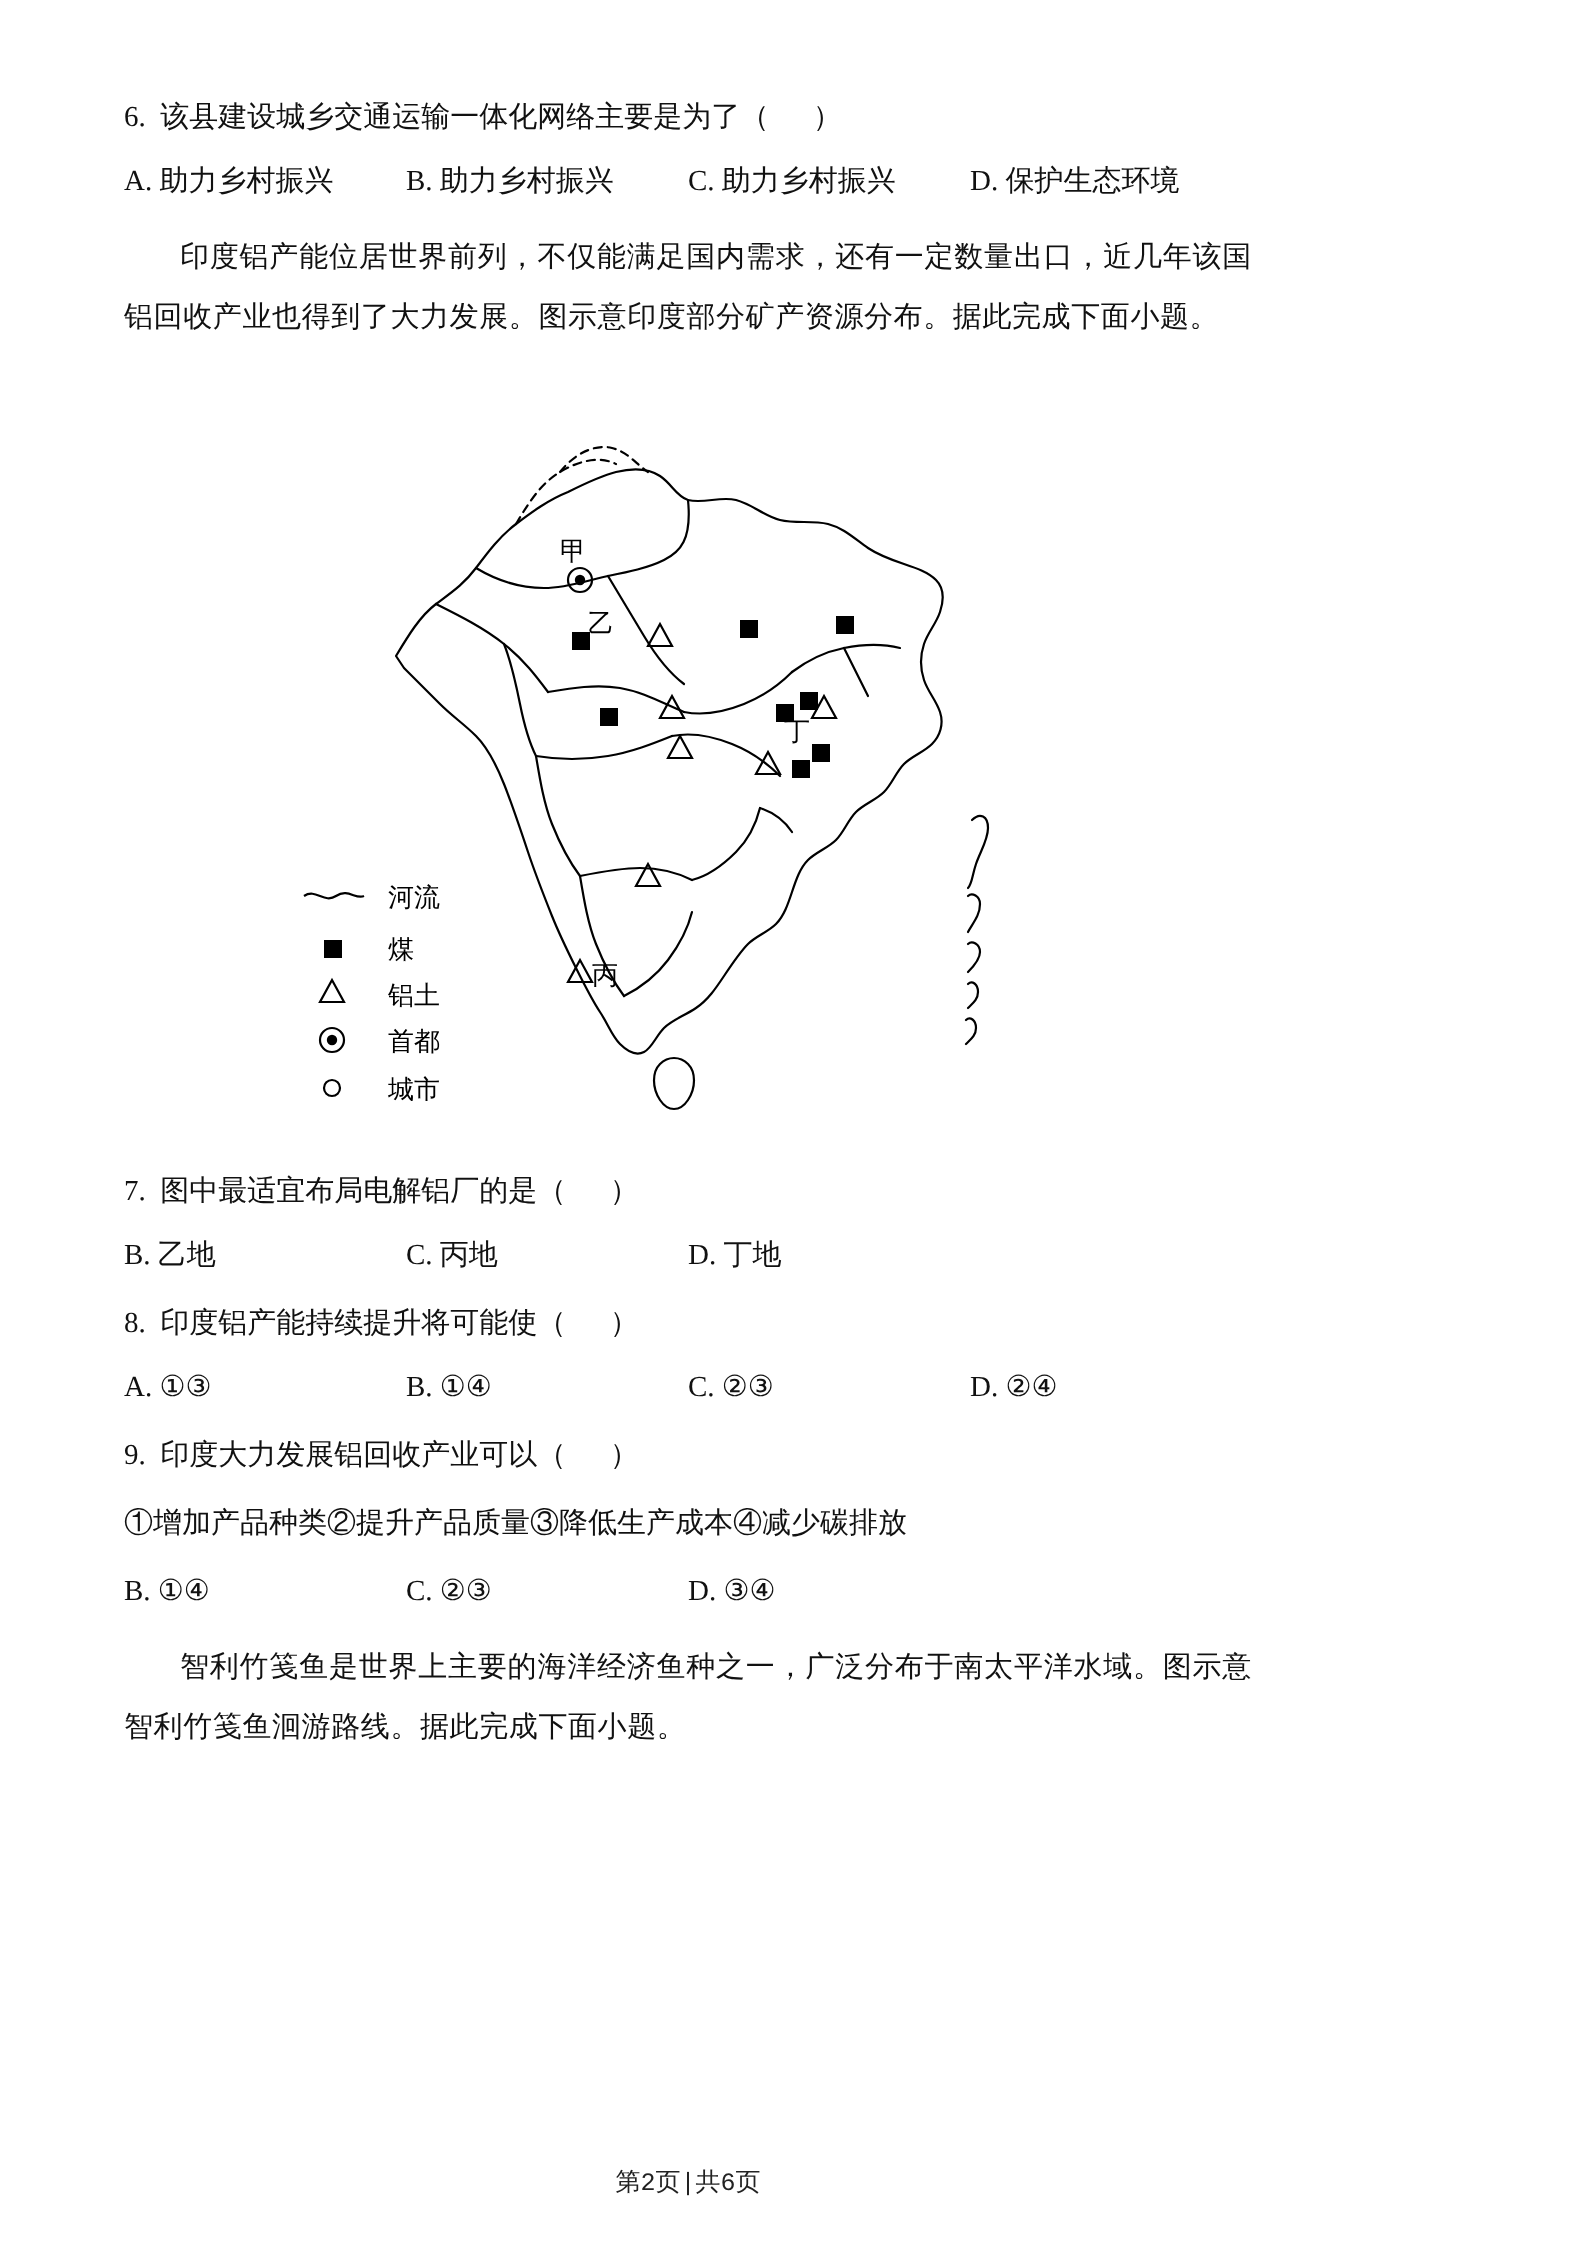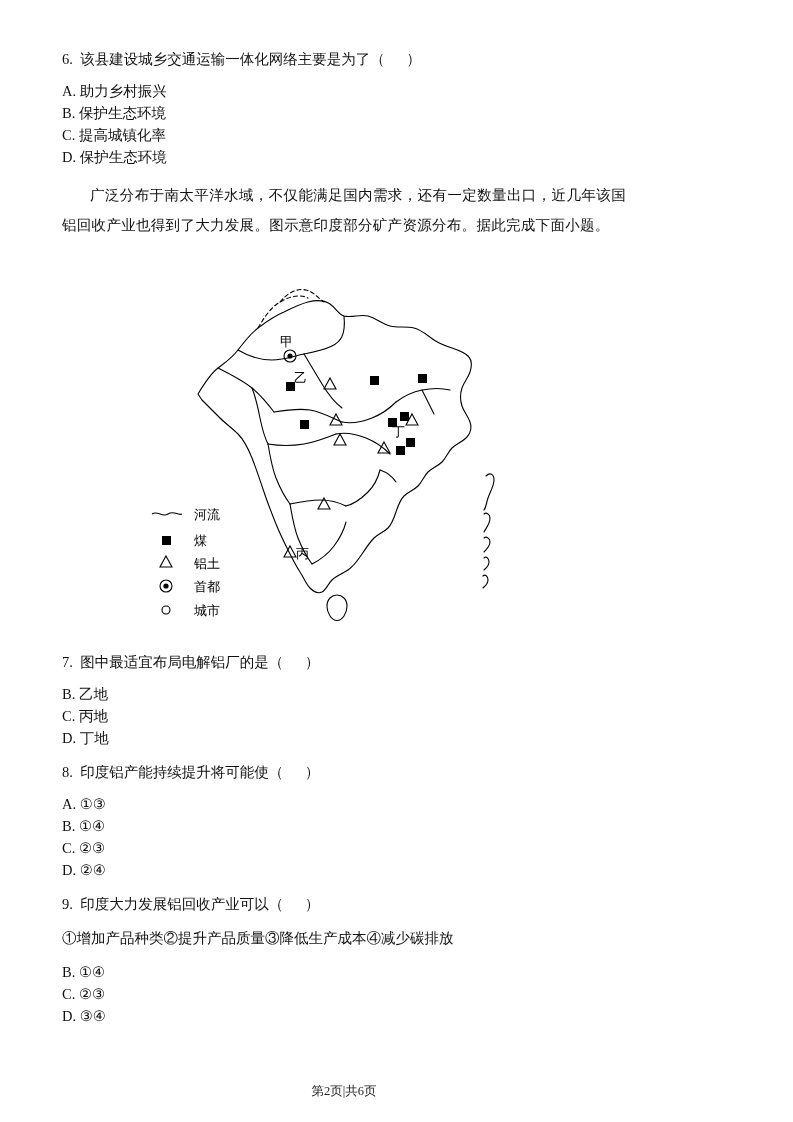--- a/index.html
+++ b/index.html
@@ -26,21 +26,20 @@
     font-size: 14.5px;
     line-height: 22px;
     margin: 0 0 10px 0;
     white-space: pre-wrap;
   }
   .opts {
     display: flex;
     font-size: 14.5px;
     line-height: 22px;
     margin: 0 0 12px 0;
-    flex-direction: column;
   }
   .opts .opt {
     white-space: nowrap;
   }
   .opts.four .opt { width: 25%; }
   .para {
     font-size: 14.5px;
     line-height: 30px;
     margin: 0 0 6px 0;
     text-indent: 28px;
@@ -62,38 +61,38 @@
     margin: 0 auto;
   }
   .footer {
     position: absolute;
     left: 0;
     right: 0;
     bottom: 22px;
     text-align: center;
     font-size: 12.5px;
     color: #222;
-    font-family: Liberation Serif, serif;
+    font-family: Liberation Mono, monospace;
   }
 </style>
 </head>
 <body>
 
 <div class="page">
 
   <p class="q-line">6.  该县建设城乡交通运输一体化网络主要是为了（      ）</p>
 
   <div class="opts four">
     <span class="opt">A.  助力乡村振兴</span>
-    <span class="opt">B.  保护生态环境</span>
-    <span class="opt">C.  提高城镇化率</span>
+    <span class="opt">B.  助力乡村振兴</span>
+    <span class="opt">C.  助力乡村振兴</span>
     <span class="opt">D.  保护生态环境</span>
   </div>
 
-  <p class="para">广泛分布于南太平洋水域，不仅能满足国内需求，还有一定数量出口，近几年该国铝回收产业也得到了大力发展。图示意印度部分矿产资源分布。据此完成下面小题。</p>
+  <p class="para">印度铝产能位居世界前列，不仅能满足国内需求，还有一定数量出口，近几年该国铝回收产业也得到了大力发展。图示意印度部分矿产资源分布。据此完成下面小题。</p>
 
   <div class="figure">
     <svg width="420" height="390" viewBox="0 0 420 390">
       <g fill="none" stroke="#000" stroke-width="1.1" stroke-linejoin="round" stroke-linecap="round">
 
         <path d="M64 148 C70 138, 76 128, 84 122 C92 116, 98 112, 104 104
                  C110 96, 116 88, 124 82 C132 76, 140 70, 150 66
                  C158 62, 166 58, 174 56 C182 54, 190 54, 196 58
                  C202 62, 204 68, 210 70 C218 72, 226 68, 234 70
                  C242 72, 248 78, 256 80 C264 82, 272 80, 280 82
@@ -211,15 +210,16 @@
   </div>
 
   <p class="q-line">9.  印度大力发展铝回收产业可以（      ）</p>
   <p class="sub">①增加产品种类②提升产品质量③降低生产成本④减少碳排放</p>
   <div class="opts four">
     <span class="opt">B.  ①④</span>
     <span class="opt">C.  ②③</span>
     <span class="opt">D.  ③④</span>
   </div>
 
+  <p class="para">智利竹笺鱼是世界上主要的海洋经济鱼种之一，广泛分布于南太平洋水域。图示意智利竹笺鱼洄游路线。据此完成下面小题。</p>
 
   <div class="footer">第2页|共6页</div>
 </div>
 
 </body></html>

